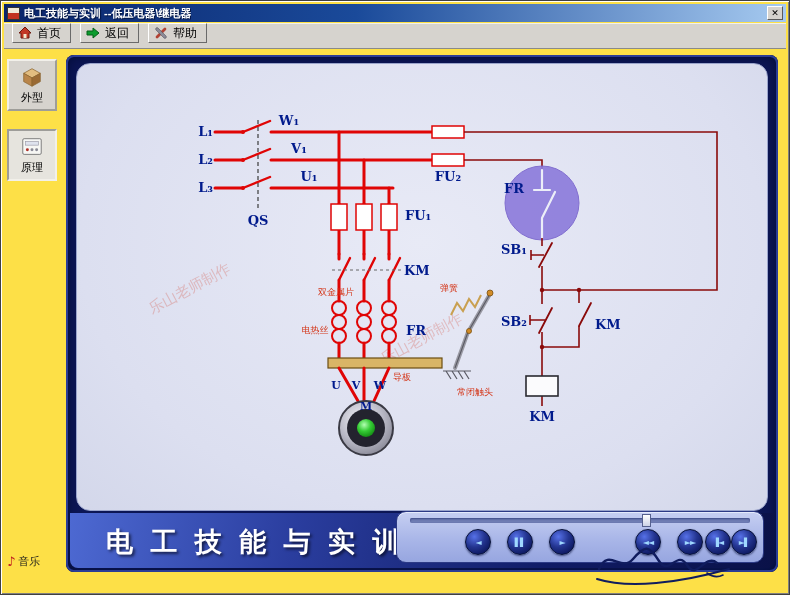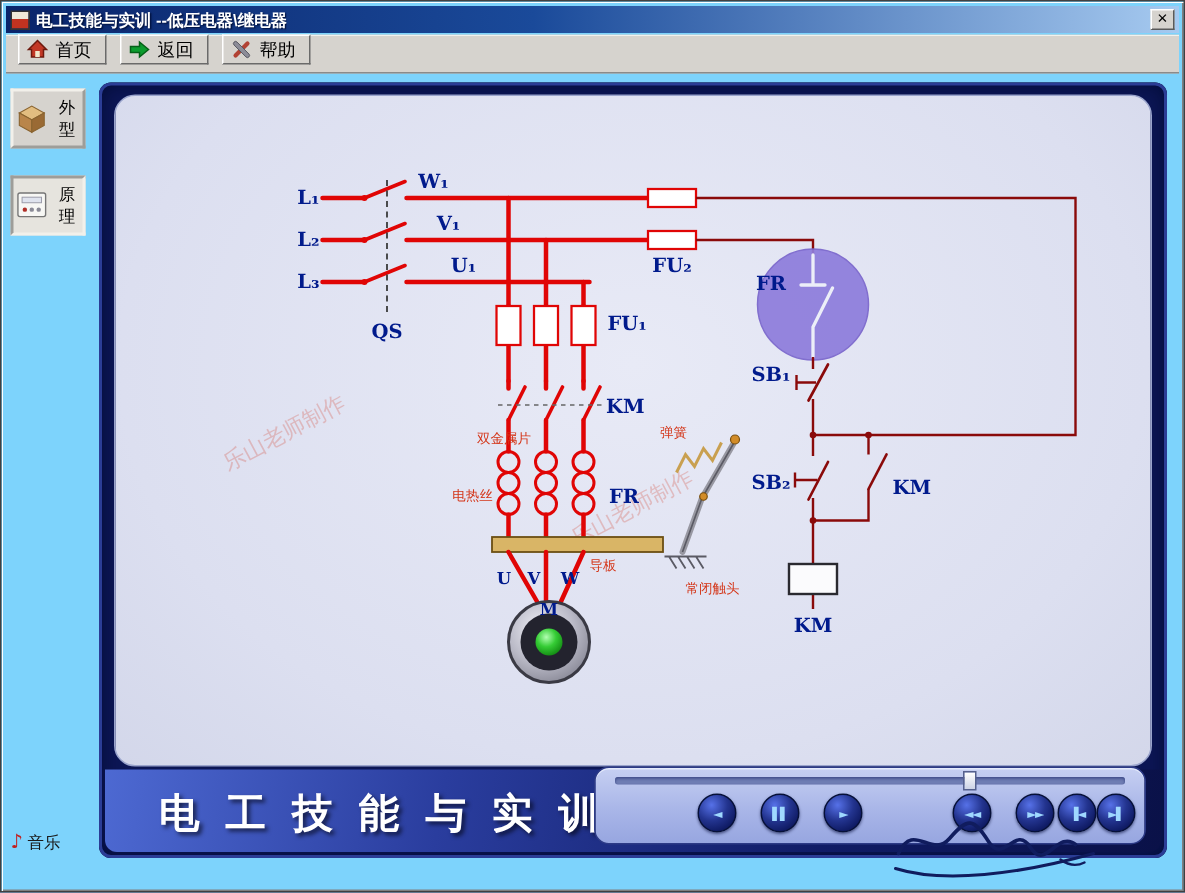--- a/index.html
+++ b/index.html
@@ -1,32 +1,32 @@
 <!DOCTYPE html>
 <html><head>
 <meta charset="utf-8">
 <style>
   html,body{margin:0;padding:0;}
   body{width:790px;height:595px;background:#d6d3ce;font-family:"Liberation Sans",sans-serif;position:relative;overflow:hidden;}
-  .window{position:absolute;inset:0;background:#7dd3fc;border:1px solid #404040;box-shadow:inset 1px 1px 0 #ffffff, inset -1px -1px 0 #808080;}
+  .window{position:absolute;inset:0;background:#fde047;border:1px solid #404040;box-shadow:inset 1px 1px 0 #ffffff, inset -1px -1px 0 #808080;}
 
   
   .titlebar{position:absolute;left:3px;top:3px;right:3px;height:18px;background:linear-gradient(90deg,#0a246a 0%,#1a4a9a 45%,#a6caf0 100%);display:flex;align-items:center;padding:0 3px;color:#fff;font-size:11px;font-weight:bold;}
   .app-icon{width:13px;height:13px;margin-right:4px;border:1px solid #333;background:linear-gradient(180deg,#f0ead8 0 45%,#c23320 45%);box-sizing:border-box;}
   .title-text{white-space:nowrap;overflow:hidden;text-shadow:1px 1px 1px #00103a;}
   .close-btn{margin-left:auto;width:16px;height:14px;background:#d6d3ce;border:1px solid;border-color:#fff #5a5a5a #5a5a5a #fff;font-size:9px;line-height:11px;text-align:center;color:#000;padding:0;font-family:"DejaVu Sans",sans-serif;}
 
   
   .toolbar{position:absolute;left:3px;top:22px;right:3px;height:25px;background:#d6d3ce;border-bottom:1px solid #8a8a8a;box-shadow:inset 0 1px 0 #f2f1ec;display:flex;align-items:flex-start;gap:9px;padding:0 8px;}
   .tbtn{display:flex;align-items:center;gap:4px;height:20px;padding:0 9px 0 4px;background:#d6d3ce;border:1px solid;border-color:#fff #6a6a6a #6a6a6a #fff;font-size:12px;color:#000;}
   .ticon{width:16px;height:16px;display:block;}
 
   
   .sidebar{position:absolute;left:6px;top:58px;width:56px;display:flex;flex-direction:column;}
-  .sbtn{width:50px;height:40px;margin-bottom:18px;background:#d6d3ce;border:2px outset #f2f0ea;display:flex;flex-direction:row;align-items:center;justify-content:center;gap:1px;font-size:11px;color:#000;padding:0;}
+  .sbtn{width:50px;height:52px;margin-bottom:18px;background:#d6d3ce;border:2px outset #f2f0ea;display:flex;flex-direction:column;align-items:center;justify-content:center;gap:1px;font-size:11px;color:#000;padding:0;}
   .sbtn.selected{border:2px inset #f2f0ea;background:#e6e4de;}
   .sicon{width:26px;height:24px;display:block;}
 
   
   .panel{position:absolute;left:65px;top:54px;width:712px;height:517px;background:#0c1655;border-radius:8px;box-shadow:inset 0 0 0 2px #2b3d96, inset 0 0 14px #000a30;}
   .canvas{position:absolute;left:10px;top:8px;width:692px;height:448px;background:radial-gradient(ellipse at 50% 40%,#e8eaf6 0%,#dcdff0 70%,#d3d7ea 100%);border-radius:14px;border:1px solid #9aa4cc;box-sizing:border-box;overflow:hidden;}
   .circuit{position:absolute;left:0;top:0;}
 
   
   .banner{position:absolute;left:4px;top:458px;right:4px;height:55px;border-radius:0 0 8px 8px;background:linear-gradient(100deg,#4d69d2 0%,#2a3d9e 32%,#101c66 68%,#0a1148 100%);}

